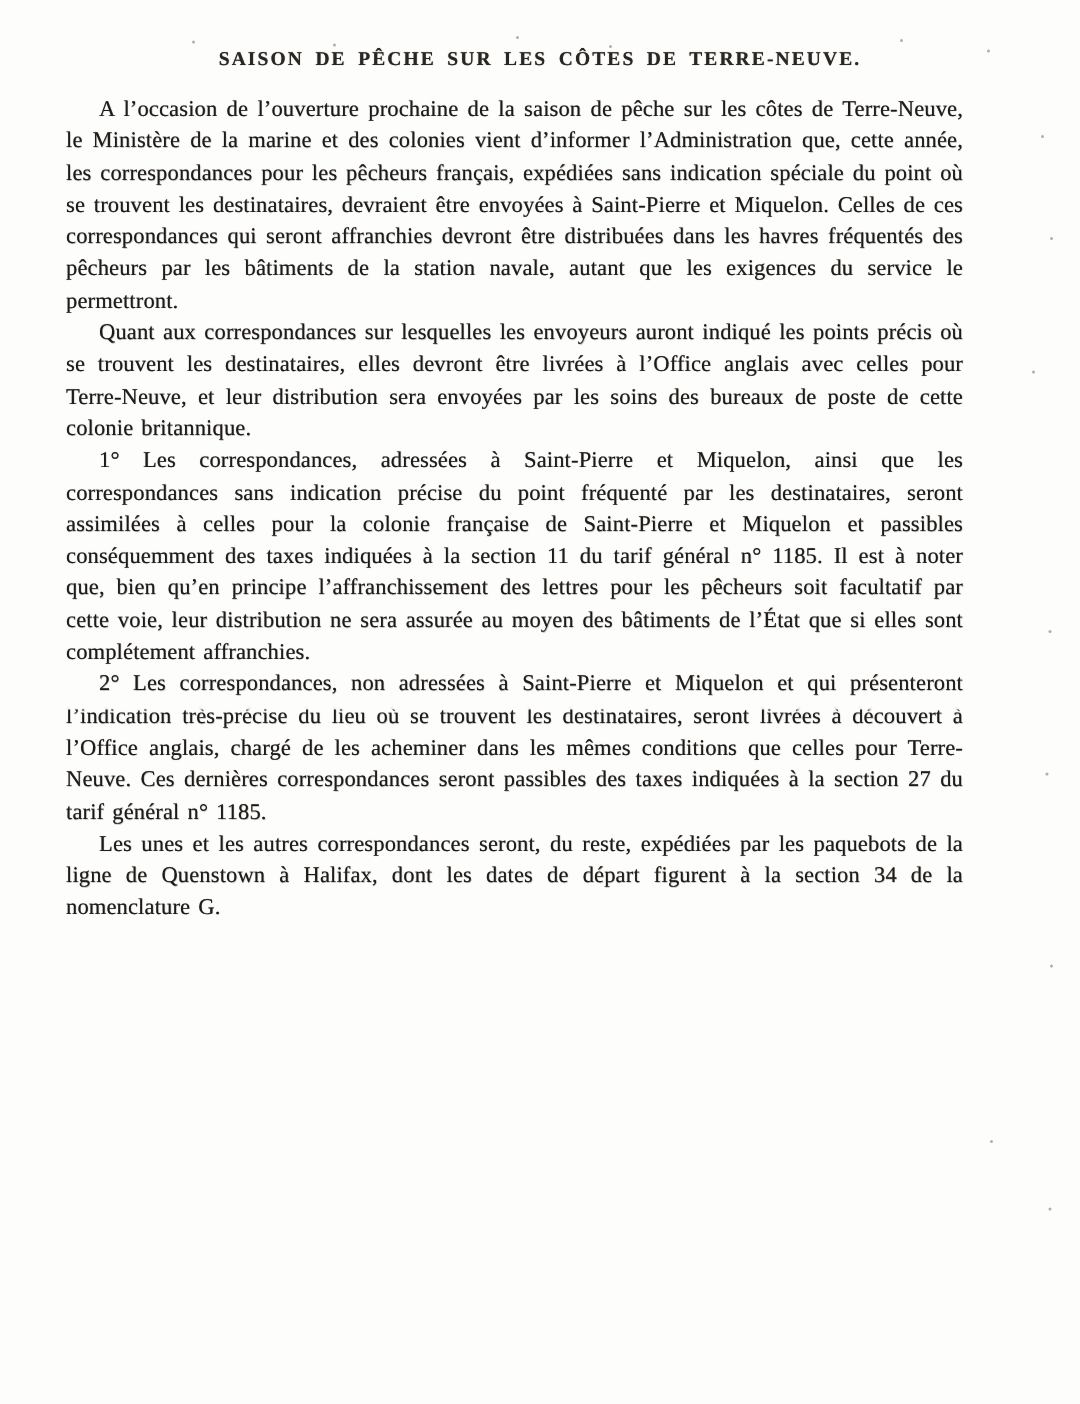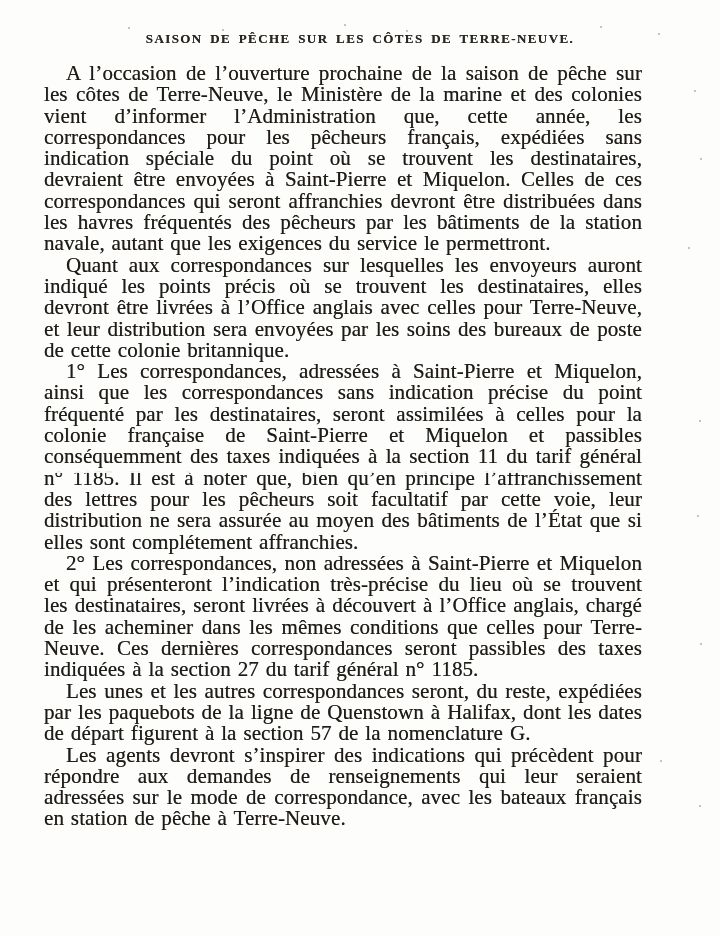--- a/index.html
+++ b/index.html
@@ -17,21 +17,21 @@
     text-align: center;
     font-size: 13px;
     font-weight: 700;
     letter-spacing: 1.4px;
     word-spacing: 3px;
     color: #2a2622;
     text-shadow: 0 0 0.6px rgba(30,25,20,0.7);
   }
   .body-text {
     margin: 16px 78px 0 44px; 
-    font-size: 21px;
+    font-size: 15px;
     line-height: 21.3px;
     text-align: justify;
     word-spacing: 1.5px;
     letter-spacing: 0.1px;
     color: #1f1c18;
     text-shadow: 0 0 0.5px rgba(25,20,15,0.55), 0.4px 0.4px 0 rgba(45,40,33,0.22);
   }
   .body-text p { margin: 0; text-indent: 22px; }
   
   .seam {
@@ -57,22 +57,21 @@
 
 <div class="page">
 
   <h1 class="title">SAISON DE PÊCHE SUR LES CÔTES DE TERRE-NEUVE.</h1>
 
   <div class="body-text">
     <p>A l’occasion de l’ouverture prochaine de la saison de pêche sur les côtes de Terre-Neuve, le Ministère de la marine et des colonies vient d’informer l’Administration que, cette année, les correspondances pour les pêcheurs français, expédiées sans indication spéciale du point où se trouvent les destinataires, devraient être envoyées à Saint-Pierre et Miquelon. Celles de ces correspondances qui seront affranchies devront être distribuées dans les havres fréquentés des pêcheurs par les bâtiments de la station navale, autant que les exigences du service le permettront.</p>
     <p>Quant aux correspondances sur lesquelles les envoyeurs auront indiqué les points précis où se trouvent les destinataires, elles devront être livrées à l’Office anglais avec celles pour Terre-Neuve, et leur distribution sera envoyées par les soins des bureaux de poste de cette colonie britannique.</p>
     <p>1° Les correspondances, adressées à Saint-Pierre et Miquelon, ainsi que les correspondances sans indication précise du point fréquenté par les destinataires, seront assimilées à celles pour la colonie française de Saint-Pierre et Miquelon et passibles conséquemment des taxes indiquées à la section 11 du tarif général n° 1185. Il est à noter que, bien qu’en principe l’affranchissement des lettres pour les pêcheurs soit facultatif par cette voie, leur distribution ne sera assurée au moyen des bâtiments de l’État que si elles sont complétement affranchies.</p>
     <p>2° Les correspondances, non adressées à Saint-Pierre et Miquelon et qui présenteront l’indication très-précise du lieu où se trouvent les destinataires, seront livrées à découvert à l’Office anglais, chargé de les acheminer dans les mêmes conditions que celles pour Terre-Neuve. Ces dernières correspondances seront passibles des taxes indiquées à la section 27 du tarif général n° 1185.</p>
-    <p>Les unes et les autres correspondances seront, du reste, expédiées par les paquebots de la ligne de Quenstown à Halifax, dont les dates de départ figurent à la section 57 de la nomenclature G.</p>
-    <p>Les agents devront s’inspirer des indications qui précèdent pour répondre aux demandes de renseignements qui leur seraient adressées sur le mode de correspondance, avec les bateaux français en station de pêche à Terre-Neuve.</p>
+    <p>Les unes et les autres correspondances seront, du reste, expédiées par les paquebots de la ligne de Quenstown à Halifax, dont les dates de départ figurent à la section 34 de la nomenclature G.</p>
   </div>
 
   <div class="seam"></div>
 
   <div class="speck" style="left:128px; top:27px;"></div>
   <div class="speck" style="left:222px; top:29px;"></div>
   <div class="speck" style="left:344px; top:24px;"></div>
   <div class="speck" style="left:406px; top:30px;"></div>
   <div class="speck" style="left:600px; top:26px;"></div>
   <div class="speck" style="left:658px; top:33px;"></div>

